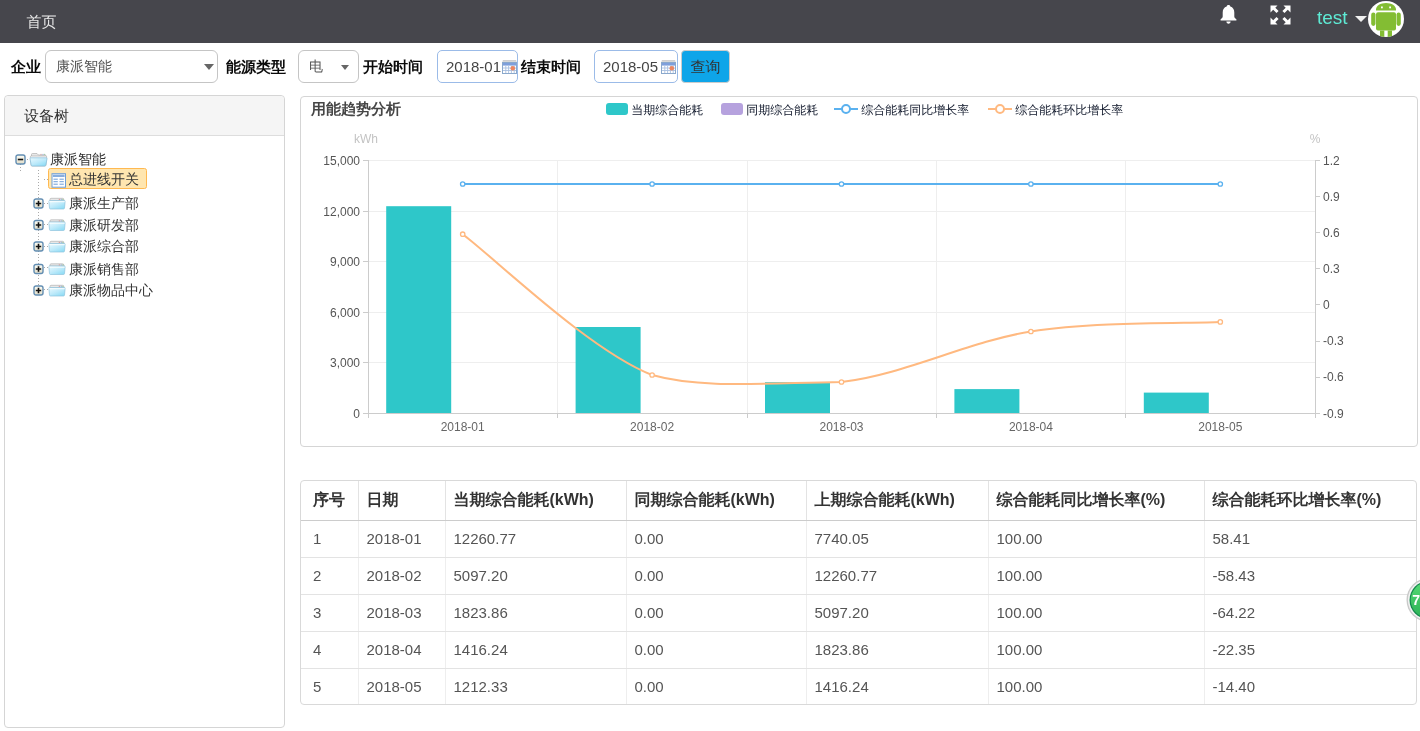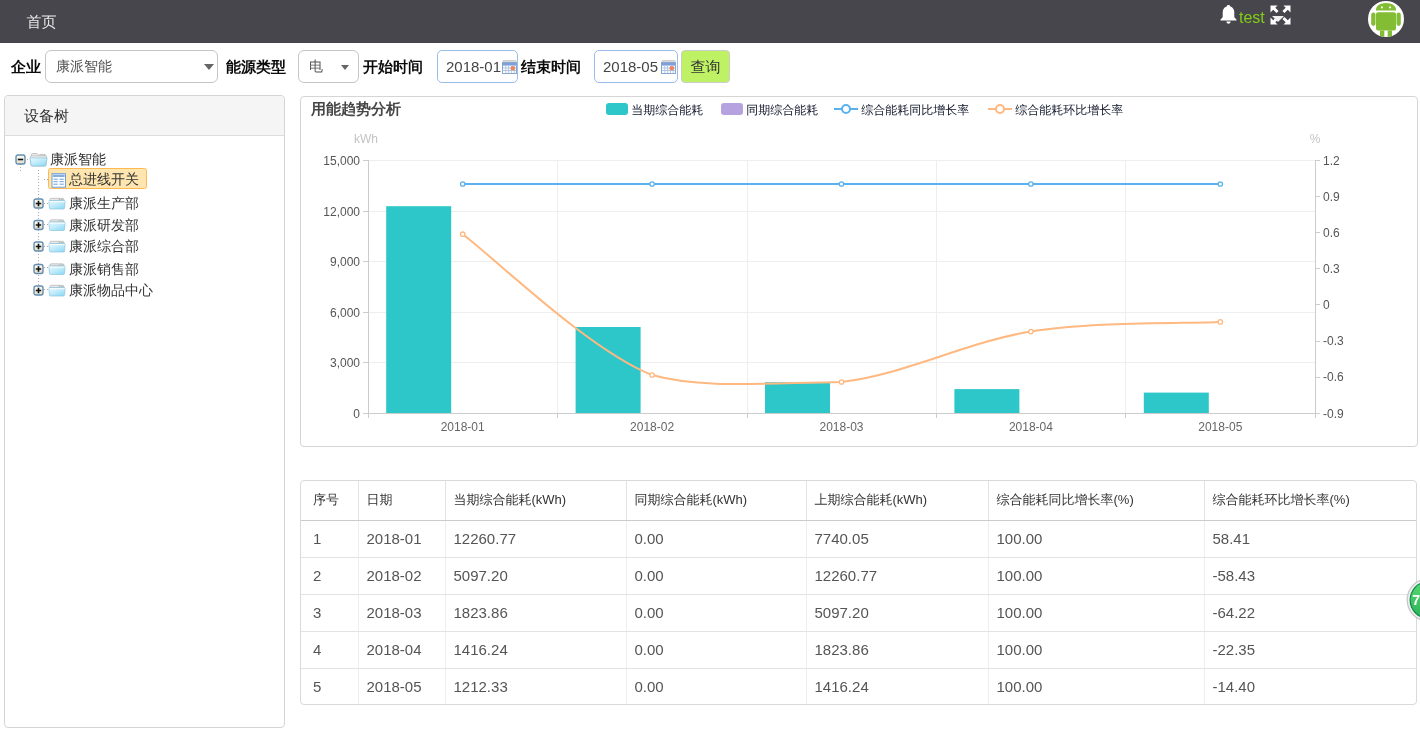--- a/index.html
+++ b/index.html
@@ -6,54 +6,54 @@
 html,body { width:1420px; height:731px; overflow:hidden; background:#fff;
   font-family:"Liberation Sans", sans-serif; position:relative; }
 .abs { position:absolute; }
 
 
 .navbar { position:absolute; left:0; top:0; width:1420px; height:43px; background:#46464c; }
 .tab1 { position:absolute; left:0; top:0; width:83px; height:28px; color:#e8e8e8;
   font-size:15px; line-height:43px; text-align:center; }
 .tab2 { position:absolute; left:83px; top:0; width:111px; height:43px; background:#565b6d;
   color:#fff; font-size:16px; font-weight:bold; line-height:43px; text-align:center; }
-.navtest { position:absolute; left:1239px; top:0; height:43px; line-height:36px; color:#84cc16; font-size:16px; }
+.navtest { position:absolute; left:1317px; top:0; height:43px; line-height:36px; color:#5eead4; font-size:19px; }
 .caret { display:inline-block; width:0; height:0; border-left:6px solid transparent;
   border-right:6px solid transparent; border-top:6px solid #f0f0f0; vertical-align:middle; margin-left:7px; }
 
 
 .flabel { position:absolute; top:58px; font-size:15px; font-weight:bold; color:#0a0a0a; }
 .fbox { position:absolute; top:50px; height:33px; background:#fff; border:1px solid #c5c5c5; border-radius:6px; }
 .fbox .txt { position:absolute; left:10px; top:0; line-height:31px; font-size:14px; color:#555; }
 .arrow-down { position:absolute; width:0; height:0; border-left:5px solid transparent;
   border-right:5px solid transparent; border-top:6px solid #666; top:13px; }
 .dbox { position:absolute; top:50px; height:33px; background:#fff; border:1px solid #9bbbe8; border-radius:5px; }
 .dbox .txt { position:absolute; left:8px; top:0; line-height:31px; font-size:15px; color:#454545; }
-.qbtn { position:absolute; left:681px; top:50px; width:49px; height:33px; background:#bef264;
+.qbtn { position:absolute; left:681px; top:50px; width:49px; height:33px; background:#0ea5e9;
   border:1px solid #ccc; border-radius:4px; font-size:15px; color:#333; text-align:center; line-height:31px; }
 
 
 .tree-panel { position:absolute; left:4px; top:95px; width:281px; height:633px;
   background:#fff; border:1px solid #d5d5d5; border-radius:4px; }
 .tree-head { height:40px; background:#f5f5f5; border-bottom:1px solid #ddd;
   border-radius:4px 4px 0 0; font-size:15px; color:#333; line-height:40px; padding-left:19px; }
 .tnode { position:absolute; font-size:14px; color:#333; white-space:nowrap; }
 
 
 .chart-card { position:absolute; left:300px; top:96px; width:1118px; height:351px;
   background:#fff; border:1px solid #d5d5d5; border-radius:4px; }
 .chart-title { position:absolute; left:311px; top:100px; font-size:15px; font-weight:bold; color:#464646; }
 .legend { position:absolute; top:102px; height:14px; font-size:12px; color:#0f172a; }
 .lrect { display:inline-block; width:22px; height:12px; border-radius:3px; vertical-align:-1px; }
 
 
 .table-card { position:absolute; left:300px; top:480px; width:1117px; height:225px;
   background:#fff; border:1px solid #d9d9d9; border-radius:4px; overflow:hidden; }
 table.dt { border-collapse:collapse; width:100%; table-layout:fixed; }
-table.dt th { font-size:13px; font-weight:normal; color:#333; text-align:left; height:39px;
+table.dt th { font-size:16px; font-weight:bold; color:#333; text-align:left; height:39px;
   border-bottom:1px solid #ccc; border-right:1px solid #e3e3e3; padding-left:8px; }
 table.dt td { font-size:15px; color:#555; height:37px; border-bottom:1px solid #e3e3e3;
   border-right:1px solid #eee; padding-left:8px; }
 table.dt th:first-child, table.dt td:first-child { padding-left:12px; }
 table.dt th:last-child, table.dt td:last-child { border-right:none;margin-left:19px; }
 table.dt tr:last-child td { border-bottom:none; }
 
 
 </style>
 </head>

